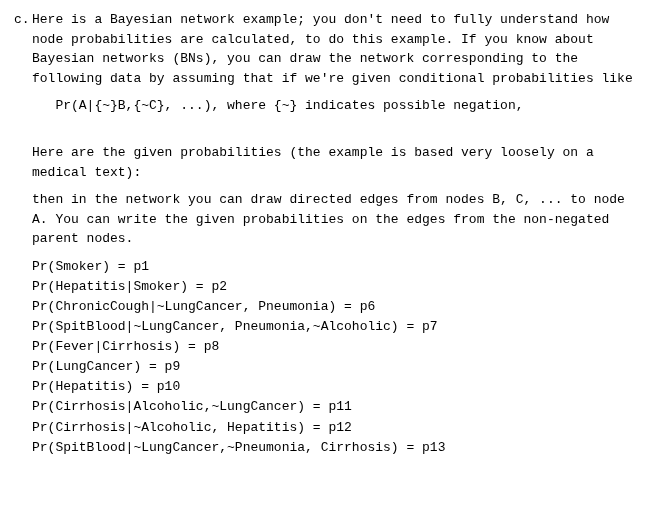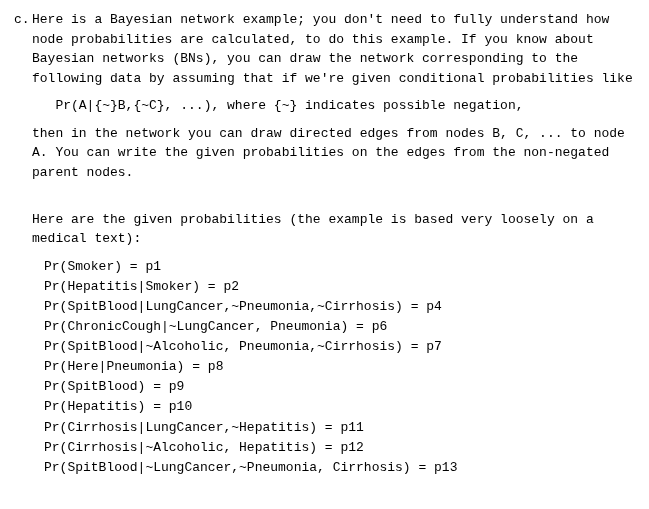--- a/index.html
+++ b/index.html
@@ -29,58 +29,56 @@
       flex-shrink: 0;
     }
     .section-body {
       flex: 1;
     }
     .para {
       margin-bottom: 8px;
     }
     .probability-line {
       line-height: 1.55;
-      margin-left: 12px;
     }
   </style>
 </head>
 <body>
 
 <div class="content">
   <div class="section-c">
     <div class="section-label">c.</div>
     <div class="section-body">
       <div class="para">
         <span>Here is a Bayesian network example; you don't need to fully
 understand how node probabilities are calculated, to do this
 example. If you know about Bayesian networks (BNs), you can
 draw the network corresponding to the following data by assuming
 that if we're given conditional probabilities like</span>
       </div>
       <div class="para">
         <span>&nbsp;&nbsp;&nbsp;Pr(A|{~}B,{~C}, ...), where {~} indicates possible negation,</span>
       </div>
       <div class="para">
+        <br>
+        <span>Here are the given probabilities (the example is based very loosely on a medical text):</span>
+      </div>
+      <div class="para">
         <span>then in the network you can draw directed edges from nodes
 B, C, ... to node A. You can write the given probabilities
 on the edges from the non-negated parent nodes.</span>
       </div>
-      <div class="para">
-        <br>
-        <span>Here are the given probabilities (the example is based very loosely on a medical text):</span>
-      </div>
       <div>
         <div class="probability-line">Pr(Smoker) = p1</div>
         <div class="probability-line">Pr(Hepatitis|Smoker) = p2</div>
-        <div class="probability-line">Pr(SpitBlood|LungCancer,~Pneumonia,~Cirrhosis) = p4</div>
         <div class="probability-line">Pr(ChronicCough|~LungCancer, Pneumonia) = p6</div>
-        <div class="probability-line">Pr(SpitBlood|~Alcoholic, Pneumonia,~Cirrhosis) = p7</div>
-        <div class="probability-line">Pr(Here|Pneumonia) = p8</div>
-        <div class="probability-line">Pr(SpitBlood) = p9</div>
+        <div class="probability-line">Pr(SpitBlood|~LungCancer, Pneumonia,~Alcoholic) = p7</div>
+        <div class="probability-line">Pr(Fever|Cirrhosis) = p8</div>
+        <div class="probability-line">Pr(LungCancer) = p9</div>
         <div class="probability-line">Pr(Hepatitis) = p10</div>
-        <div class="probability-line">Pr(Cirrhosis|LungCancer,~Hepatitis) = p11</div>
+        <div class="probability-line">Pr(Cirrhosis|Alcoholic,~LungCancer) = p11</div>
         <div class="probability-line">Pr(Cirrhosis|~Alcoholic, Hepatitis) = p12</div>
         <div class="probability-line">Pr(SpitBlood|~LungCancer,~Pneumonia, Cirrhosis) = p13</div>
 
       </div>
     </div>
   </div>
 </div>
 
 </body></html>

